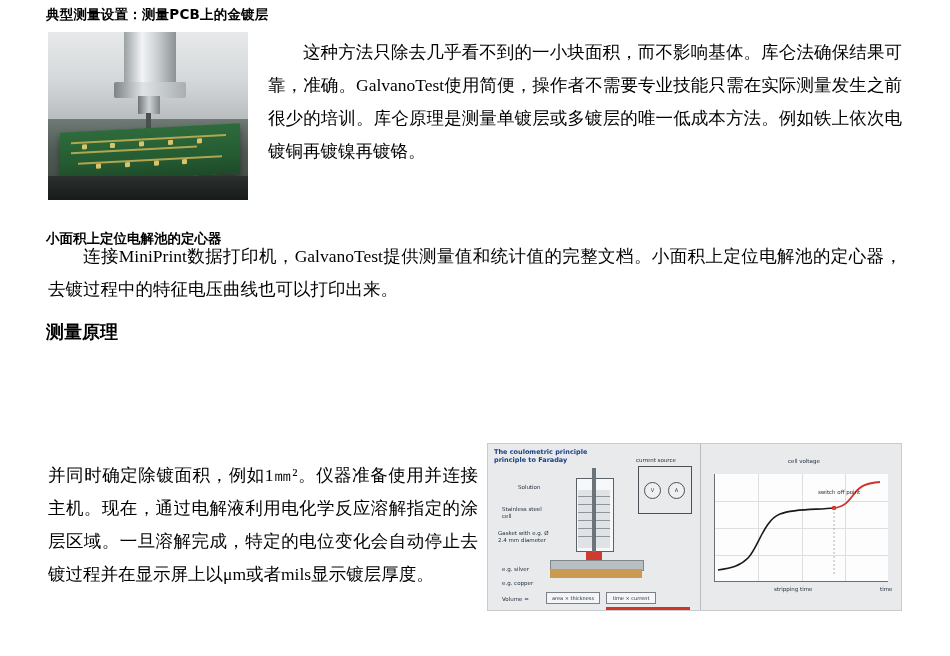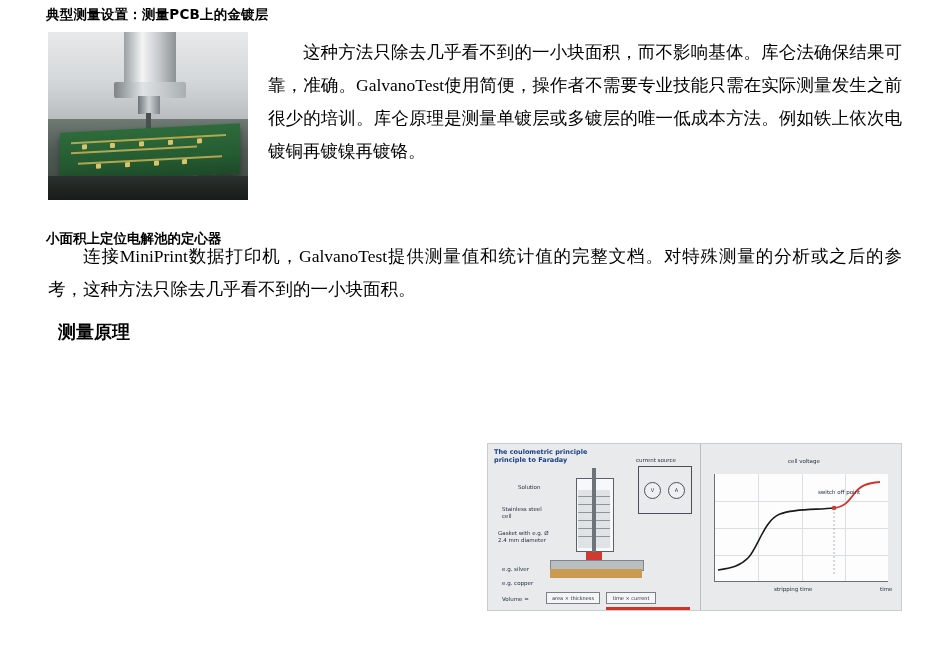--- a/index.html
+++ b/index.html
@@ -125,21 +125,20 @@
     width: 854px;
     text-indent: 35px;
   }
   .heading {
     position: absolute;
     left: 46px;
     top: 320px;
     font-family: "DejaVu Sans", "Liberation Sans", sans-serif;
     font-size: 18px;
     font-weight: bold;
-    margin-left: 12px;
   }
   .para-3 {
     position: absolute;
     left: 48px;
     top: 360px;
     width: 854px;
     text-indent: 35px;
   }
   .para-4 {
     position: absolute;
@@ -302,25 +301,26 @@
         <div class="pad" style="left:68%; top:66%;"></div>
       </div>
       <div class="base"></div>
     </div>
   </div>
 
   <div class="para para-1">这种方法只除去几乎看不到的一小块面积，而不影响基体。库仑法确保结果可靠，准确。GalvanoTest使用简便，操作者不需要专业技能只需在实际测量发生之前很少的培训。库仑原理是测量单镀层或多镀层的唯一低成本方法。例如铁上依次电镀铜再镀镍再镀铬。</div>
 
   <div class="caption-under">小面积上定位电解池的定心器</div>
 
-  <div class="para para-2">连接MiniPrint数据打印机，GalvanoTest提供测量值和统计值的完整文档。对特殊测量的分析或之后的参考，这种方法只除去几乎看不到的一小块面积。</div>
+  <div class="para para-2">连接MiniPrint数据打印机，GalvanoTest提供测量值和统计值的完整文档。小面积上定位电解池的定心器，去镀过程中的特征电压曲线也可以打印出来。</div>
 
   <div class="heading">测量原理</div>
 
 
+  <div class="para para-4">并同时确定除镀面积，例如1㎜²。仪器准备使用并连接主机。现在，通过电解液利用电化学反应溶解指定的涂层区域。一旦溶解完成，特定的电位变化会自动停止去镀过程并在显示屏上以μm或者mils显示镀层厚度。</div>
 
   <div class="figure">
     <div class="fig-title">The coulometric principle principle to Faraday</div>
     <div class="divider"></div>
 
     <div class="fig-lbl" style="left:30px; top:40px;">Solution</div>
     <div class="fig-lbl" style="left:14px; top:62px; width:48px;">Stainless steel cell</div>
     <div class="fig-lbl" style="left:10px; top:86px; width:54px;">Gasket with e.g. Ø 2.4 mm diameter</div>
     <div class="fig-lbl" style="left:14px; top:122px;">e.g. silver</div>
     <div class="fig-lbl" style="left:14px; top:136px;">e.g. copper</div>

